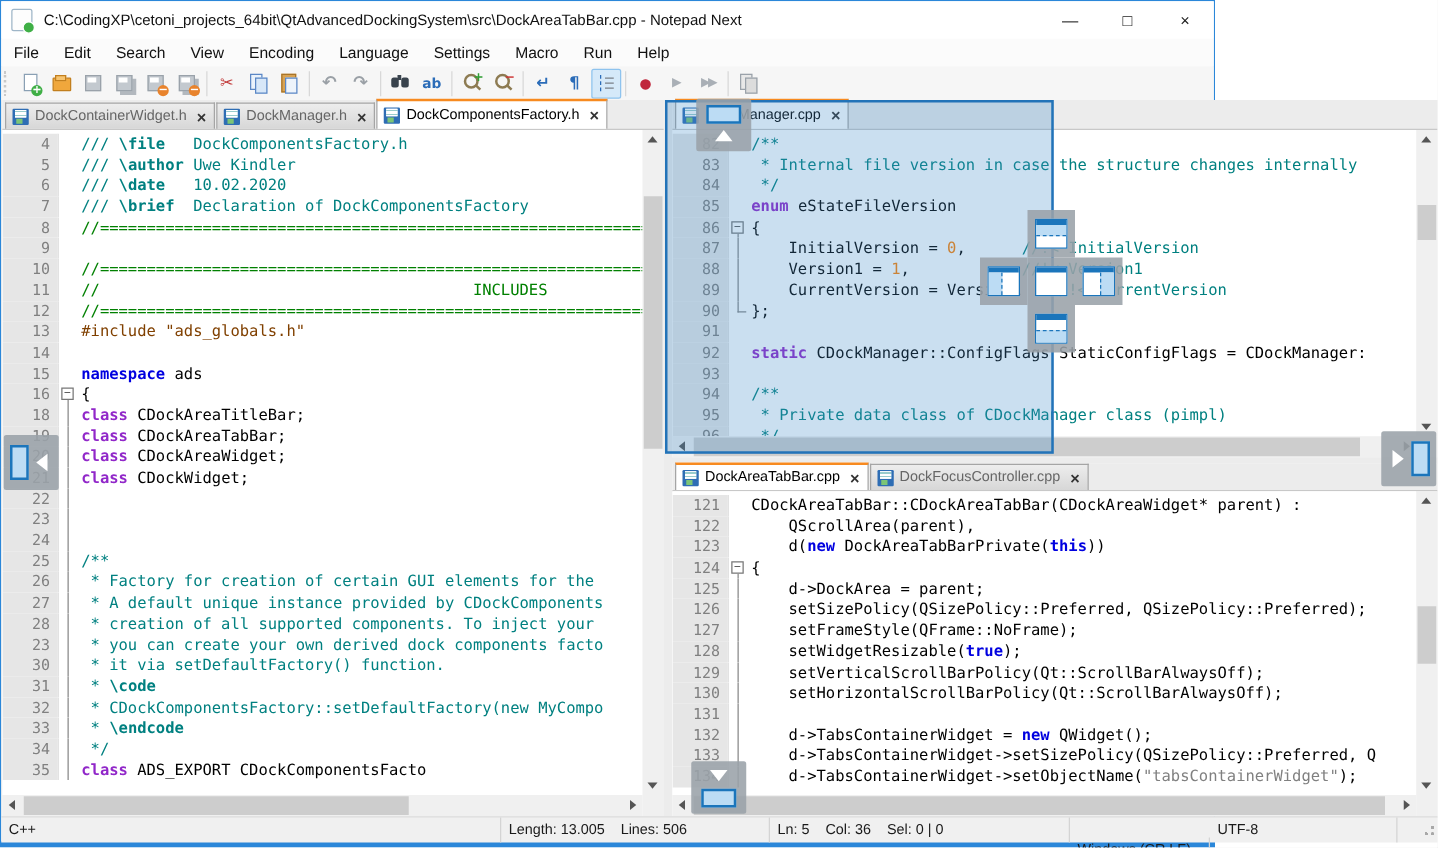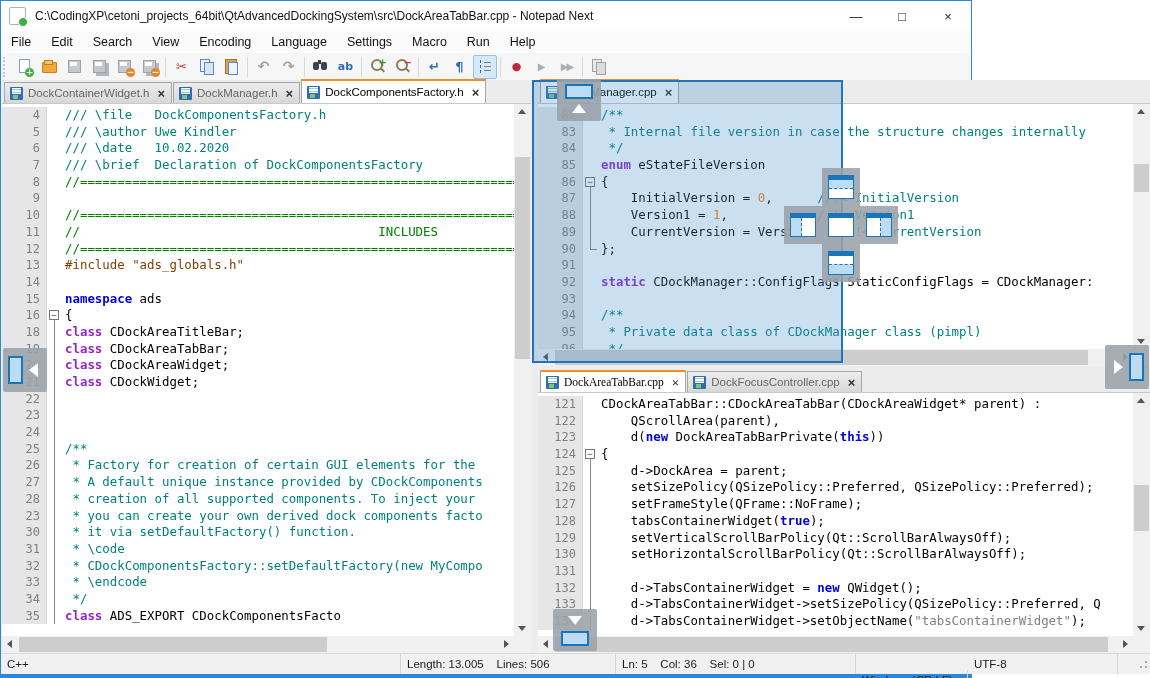--- a/index.html
+++ b/index.html
@@ -64,40 +64,40 @@
   .pane-left{left:1px;top:0;width:529px;height:573px;}
   .pane-top{left:537px;top:0;width:612px;height:286px;}
   .pane-bottom{left:537px;top:291px;width:612px;height:282px;}
   .vsplit{position:absolute;left:530px;top:0;width:7px;height:573px;background:#ececec;}
   .hsplit{position:absolute;left:537px;top:286px;width:612px;height:5px;background:#ececec;}
 
   .tabbar{height:24px;background:#ececec;display:flex;align-items:flex-end;padding-left:2px;border-bottom:1px solid #c8c8c8;box-sizing:border-box;}
   .pane-bottom .tabbar{height:22px;}
   .tab{display:flex;align-items:center;height:21px;padding:0 6px 0 5px;background:linear-gradient(#ededed,#d7d7d7);border:1px solid #a5a5a5;border-bottom:none;margin-right:1px;box-sizing:border-box;font-size:11.5px;color:#666;}
   .tab.active{background:#fff;color:#000;height:24px;border-top:2px solid var(--tab-active-top);}
-  .pane-bottom .tab.active{height:22px;font-family:Liberation Serif, serif;}
+  .pane-bottom .tab.active{height:22px;}
   .tab .lbl{margin:0 8px 0 5px;white-space:nowrap;}
   .tab .x{font-size:13px;font-weight:bold;color:#333;line-height:11px;}
   .floppy{width:13px;height:13px;position:relative;background:#2e6db4;border-radius:1px;flex:none;}
   .floppy::before{content:"";position:absolute;left:2px;top:1px;width:9px;height:6px;background:#fff;background-image:linear-gradient(#fff 1px,#9cc 1px,#9cc 2px,#fff 2px,#fff 4px,#9cc 4px,#9cc 5px,#fff 5px);}
   .floppy::after{content:"";position:absolute;left:3px;bottom:1px;width:5px;height:4px;background:#7cc576;}
 
   .editor{position:absolute;left:0;right:17px;top:24px;bottom:17px;overflow:hidden;background:#fff;}
   .pane-bottom .editor{top:22px;}
   .code{font-family:"DejaVu Sans Mono","Liberation Mono",monospace;font-size:12.4px;padding-top:3px;}
   .row{display:flex;height:16.7px;line-height:16.7px;white-space:pre;}
   .ln{width:38px;flex:none;text-align:right;padding-right:6px;color:#808080;background:#e6e6e6;font-size:12px;}
   .fold{width:15px;flex:none;position:relative;background:#fff;border-left:1px solid #d9d9d9;}
   .f-line::before{content:"";position:absolute;left:7px;top:0;bottom:0;border-left:1px solid #888;}
   .f-box::before{content:"−";position:absolute;left:2px;top:3px;width:10px;height:10px;line-height:9px;text-align:center;font-size:9px;color:#555;background:#fff;border:1px solid #777;box-sizing:border-box;}
   .f-box::after{content:"";position:absolute;left:7px;top:13px;bottom:0;border-left:1px solid #888;}
   .f-end::before{content:"";position:absolute;left:7px;top:0;height:9px;border-left:1px solid #888;}
   .f-end::after{content:"";position:absolute;left:7px;top:8px;width:7px;border-top:1px solid #888;}
   .src{padding-left:3px;}
-  .tk-c{color:var(--tok-comment);} .tk-cb{color:var(--tok-comment);font-weight:normal;}
+  .tk-c{color:var(--tok-comment);} .tk-cb{color:var(--tok-comment);font-weight:bold;}
   .tk-g{color:var(--tok-green);} .tk-p{color:var(--tok-preproc);}
   .tk-k{color:var(--tok-kw-blue);font-weight:bold;} .tk-t{color:var(--tok-kw-purple);font-weight:bold;}
   .tk-n{color:var(--tok-number);} .tk-s{color:var(--tok-string);} .tk-d{color:#000;}
 
   
   .sb-v{position:absolute;top:24px;right:0;bottom:17px;width:17px;background:#f0f0f0;}
   .pane-bottom .sb-v{top:22px;}
   .sb-h{position:absolute;left:0;right:17px;bottom:0;height:17px;background:#f0f0f0;}
   .sb-corner{position:absolute;right:0;bottom:0;width:17px;height:17px;background:#f0f0f0;}
   .thumb-v{position:absolute;left:1px;right:1px;background:#cdcdcd;}
@@ -388,21 +388,21 @@
         </div>
       <div class="editor">
         <div class="code" id="code-bottom">
             <div class="row"><span class="ln">121</span><span class="fold"></span><span class="src"><span class="tk-d">CDockAreaTabBar::CDockAreaTabBar(CDockAreaWidget* parent) :</span></span></div>
             <div class="row"><span class="ln">122</span><span class="fold"></span><span class="src"><span class="tk-d">    QScrollArea(parent),</span></span></div>
             <div class="row"><span class="ln">123</span><span class="fold"></span><span class="src"><span class="tk-d">    d(</span><span class="tk-k">new</span><span class="tk-d"> DockAreaTabBarPrivate(</span><span class="tk-k">this</span><span class="tk-d">))</span></span></div>
             <div class="row"><span class="ln">124</span><span class="fold f-box"></span><span class="src"><span class="tk-d">{</span></span></div>
             <div class="row"><span class="ln">125</span><span class="fold f-line"></span><span class="src"><span class="tk-d">    d-&gt;DockArea = parent;</span></span></div>
             <div class="row"><span class="ln">126</span><span class="fold f-line"></span><span class="src"><span class="tk-d">    setSizePolicy(QSizePolicy::Preferred, QSizePolicy::Preferred);</span></span></div>
             <div class="row"><span class="ln">127</span><span class="fold f-line"></span><span class="src"><span class="tk-d">    setFrameStyle(QFrame::NoFrame);</span></span></div>
-            <div class="row"><span class="ln">128</span><span class="fold f-line"></span><span class="src"><span class="tk-d">    tabsContainerWidget(</span><span class="tk-k">true</span><span class="tk-d">);</span></span></div>
+            <div class="row"><span class="ln">128</span><span class="fold f-line"></span><span class="src"><span class="tk-d">    setWidgetResizable(</span><span class="tk-k">true</span><span class="tk-d">);</span></span></div>
             <div class="row"><span class="ln">129</span><span class="fold f-line"></span><span class="src"><span class="tk-d">    setVerticalScrollBarPolicy(Qt::ScrollBarAlwaysOff);</span></span></div>
             <div class="row"><span class="ln">130</span><span class="fold f-line"></span><span class="src"><span class="tk-d">    setHorizontalScrollBarPolicy(Qt::ScrollBarAlwaysOff);</span></span></div>
             <div class="row"><span class="ln">131</span><span class="fold f-line"></span><span class="src"></span></div>
             <div class="row"><span class="ln">132</span><span class="fold f-line"></span><span class="src"><span class="tk-d">    d-&gt;TabsContainerWidget = </span><span class="tk-k">new</span><span class="tk-d"> QWidget();</span></span></div>
             <div class="row"><span class="ln">133</span><span class="fold f-line"></span><span class="src"><span class="tk-d">    d-&gt;TabsContainerWidget-&gt;setSizePolicy(QSizePolicy::Preferred, Q</span></span></div>
             <div class="row"><span class="ln">134</span><span class="fold f-line"></span><span class="src"><span class="tk-d">    d-&gt;TabsContainerWidget-&gt;setObjectName(</span><span class="tk-s">"tabsContainerWidget"</span><span class="tk-d">);</span></span></div>
           </div>
       </div>
       <div class="sb-v">
         <span class="arr arr-up"></span>

